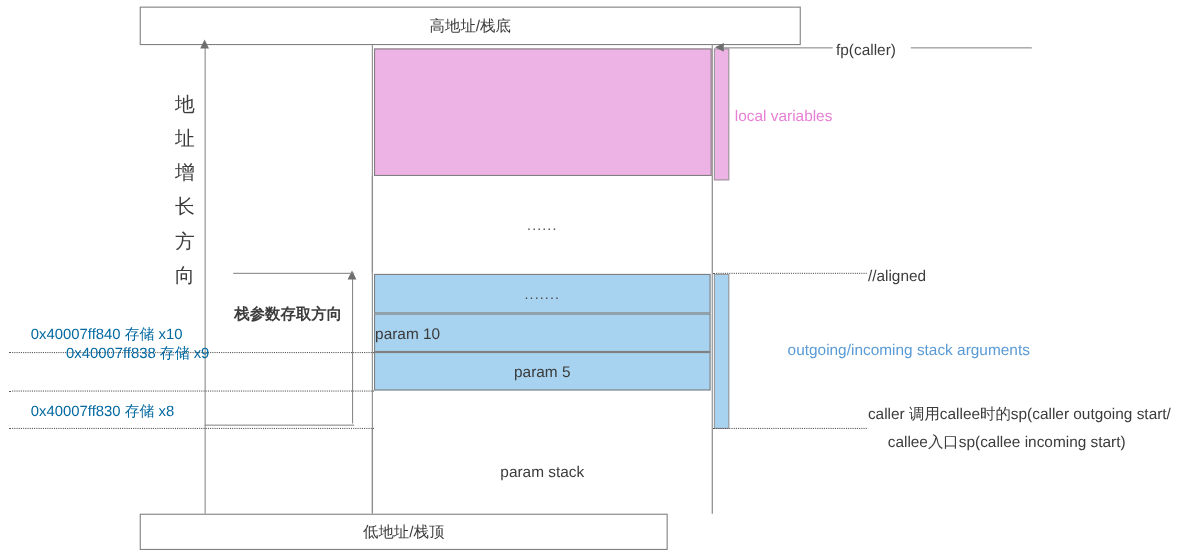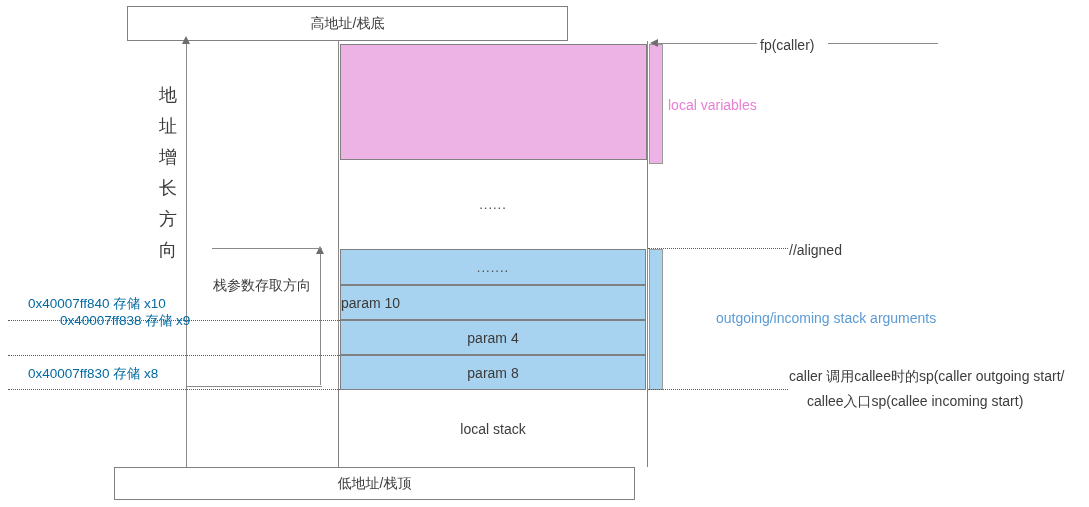--- a/index.html
+++ b/index.html
@@ -86,21 +86,21 @@
     border-bottom: 4.5px solid transparent;
     border-right: 8px solid #6e6e6e;
   }
   .dots { letter-spacing: 1px; font-size: 13px; color: #4a4a4a; }
 </style>
 </head>
 <body>
 
 <div id="canvas">
 
-  <div class="box" style="left:127px; top:6px; width:441px; height:35px;">
+  <div class="box" style="left:127px; top:6px; width:601px; height:35px;">
     <span>高地址/栈底</span>
   </div>
 
   <div class="vline" style="left:338px; top:41px; height:426px;"></div>
   <div class="vline" style="left:647px; top:41px; height:426px;"></div>
 
   <div class="pinkfill" style="position:absolute; left:340px; top:44px; width:307px; height:116px; box-sizing:border-box;"></div>
 
   <div class="bandpink" style="position:absolute; left:649px; top:44px; width:14px; height:120px; box-sizing:border-box;"></div>
 
@@ -108,48 +108,45 @@
     <span class="dots">......</span>
   </div>
 
   <div class="bluefill" style="position:absolute; left:340px; top:249px; width:306px; height:36px; box-sizing:border-box; display:flex; align-items:center; justify-content:center;">
     <span class="dots">.......</span>
   </div>
   <div class="bluefill" style="position:absolute; left:340px; top:285px; width:306px; height:35px; box-sizing:border-box; display:flex; align-items:center; justify-content:flex-start;">
     <span style="font-size:14px;">param 10</span>
   </div>
   <div class="bluefill" style="position:absolute; left:340px; top:320px; width:306px; height:35px; box-sizing:border-box; display:flex; align-items:center; justify-content:center;">
-    <span style="font-size:14px;">param 4</span>
-  </div>
-  <div class="bluefill" style="position:absolute; left:340px; top:355px; width:306px; height:35px; box-sizing:border-box; display:flex; align-items:center; justify-content:center;">
-    <span style="font-size:14px;">param 8</span>
+    <span style="font-size:14px;">param 5</span>
   </div>
 
   <div class="bandblue" style="position:absolute; left:649px; top:249px; width:14px; height:141px; box-sizing:border-box;"></div>
 
   <div class="box" style="left:338px; top:390px; width:310px; height:77px; border-top:none; border-bottom:none;">
-    <span>local stack</span>
+    <span>param stack</span>
   </div>
 
-  <div class="box" style="left:114px; top:467px; width:521px; height:33px;">
+  <div class="box" style="left:127px; top:467px; width:480px; height:33px;">
     <span>低地址/栈顶</span>
   </div>
 
   <div class="vline" style="left:186px; top:41px; height:426px;"></div>
   <div class="arrowup" style="left:181.5px; top:36px;"></div>
 
   <div class="vtext" style="left:159px; top:80px;">地址增长方向</div>
 
   <div class="vline" style="left:320px; top:252px; height:133px;"></div>
   <div class="arrowup" style="left:315.5px; top:246px;"></div>
 
   <div class="hline" style="left:212px; top:248px; width:110px;"></div>
 
   <div class="hline" style="left:186px; top:386px; width:136px;"></div>
-  <div class="lbl" style="left:213px; top:275px;">栈参数存取方向</div>
+  <div class="lbl" style="left:213px; top:275px;font-weight:bold;">栈参数存取方向</div>
 
   <div class="dotline" style="left:8px; top:320px; width:332px;"></div>
   <div class="dotline" style="left:8px; top:355px; width:332px;"></div>
   <div class="dotline" style="left:8px; top:389px; width:332px;"></div>
 
   <div class="addr" style="left:28px; top:295px;">0x40007ff840 存储 x10</div>
   <div class="addr" style="left:28px; top:312px;margin-left:32px;">0x40007ff838 存储 x9</div>
   <div class="addr" style="left:28px; top:365px;">0x40007ff830 存储 x8</div>
 
   <div class="arrowleft" style="left:650px; top:38.5px;"></div>

